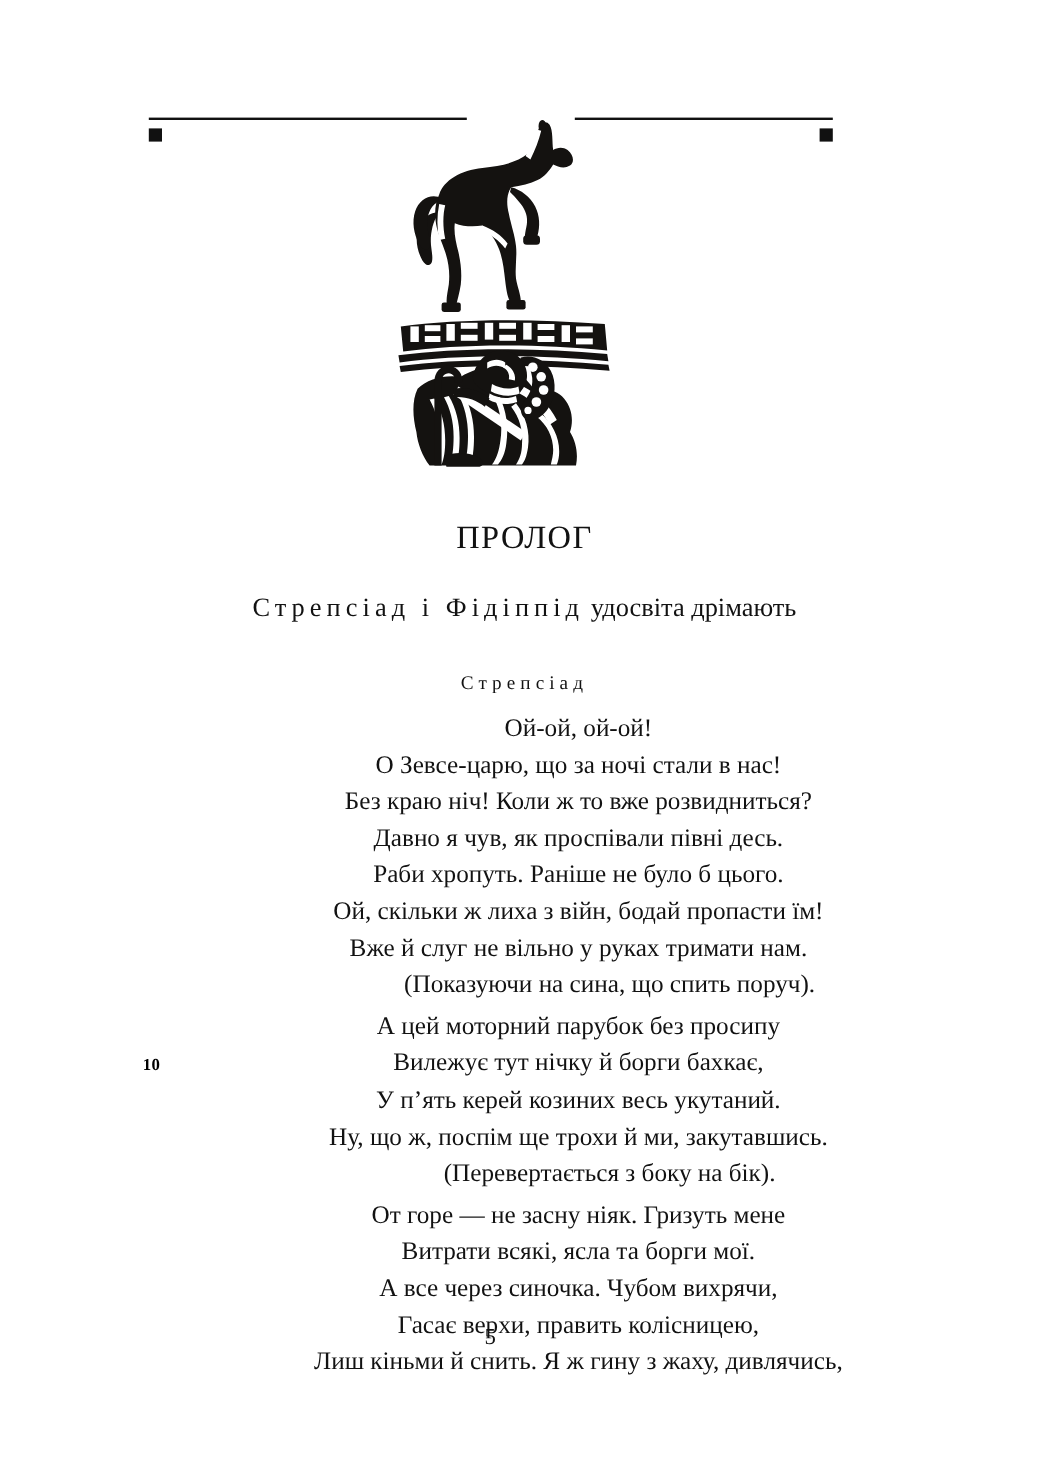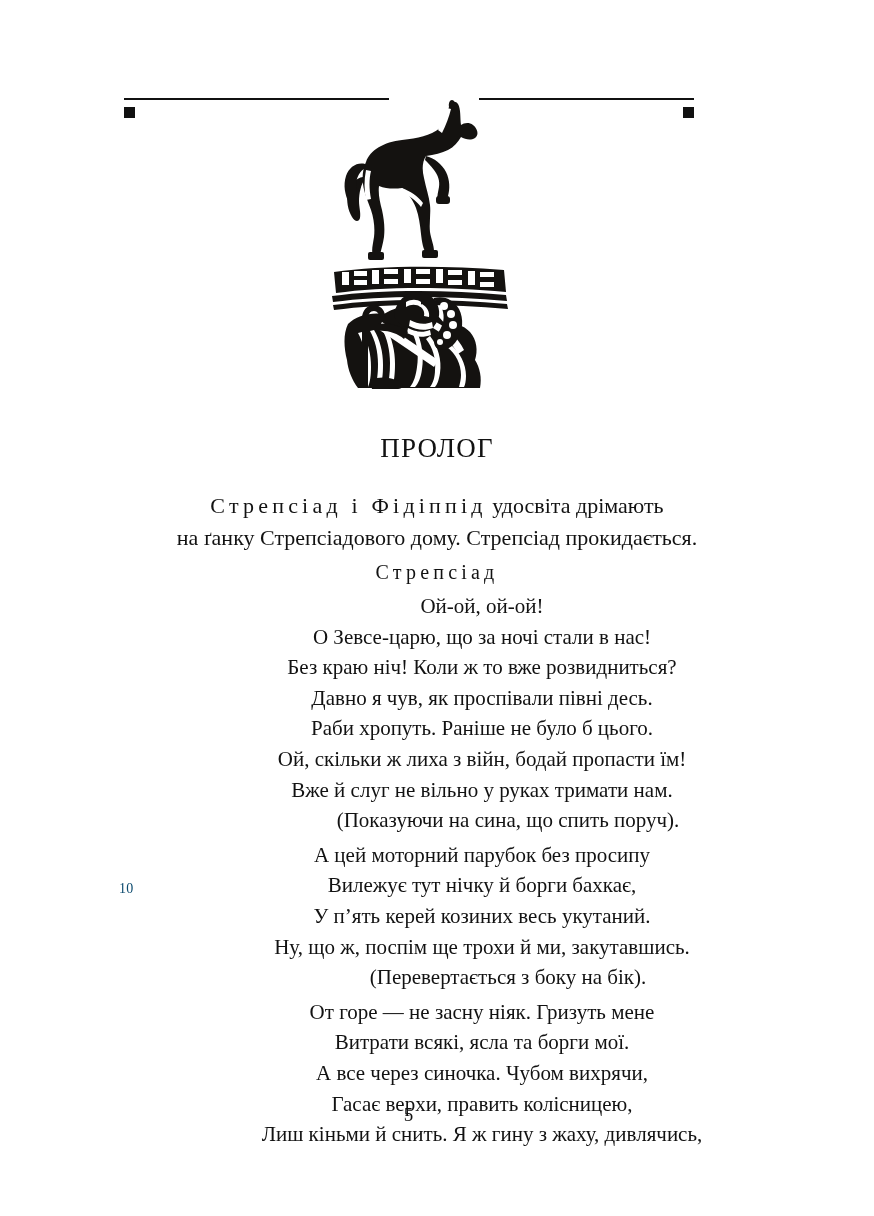--- a/index.html
+++ b/index.html
@@ -80,21 +80,21 @@
     letter-spacing: 4.2px;
   }
 
   
   .speaker {
     position: absolute;
     left: 0;
     top: 561px;
     width: 874px;
     text-align: center;
-    font-size: 20px;
+    font-size: 16px;
     letter-spacing: 4.2px;
   }
 
   
   .verse {
     position: absolute;
     left: 172px;
     top: 591px;
     width: 620px;
     font-size: 21px;
@@ -108,21 +108,22 @@
   .vline.gap-before { margin-top: 4px; }
   .vline.direction {
     padding-left: 52px;
   }
   .lineno {
     position: absolute;
     left: -53px;
     top: 4px;
     font-size: 14px;
     letter-spacing: 0.3px;
-    color: #0c4a6e;
+    color: #000000;
+    font-weight: bold;
   }
 
   
   .folio {
     position: absolute;
     left: 0;
     top: 1104px;
     width: 817px;
     text-align: center;
     font-size: 19px;
@@ -314,21 +315,20 @@
                  C 86 293, 85 297, 80 297
                  L 54 297 Z"></path>
       </g>
     </svg>
   </div>
 
   <div class="title">ПРОЛОГ</div>
 
   <div class="scene-note">
     <div><span class="spaced">Стрепсіад і Фідіппід</span><span> удосвіта дрімають</span></div>
-    <div>на ґанку Стрепсіадового дому. Стрепсіад прокидається.</div>
   </div>
 
   <div class="speaker">Стрепсіад</div>
 
   <div class="verse">
       <div class="vline"><span>Ой-ой, ой-ой!</span></div>
       <div class="vline"><span>О Зевсе-царю, що за ночі стали в нас!</span></div>
       <div class="vline"><span>Без краю ніч! Коли ж то вже розвидниться?</span></div>
       <div class="vline"><span>Давно я чув, як проспівали півні десь.</span></div>
       <div class="vline"><span>Раби хропуть. Раніше не було б цього.</span></div>

